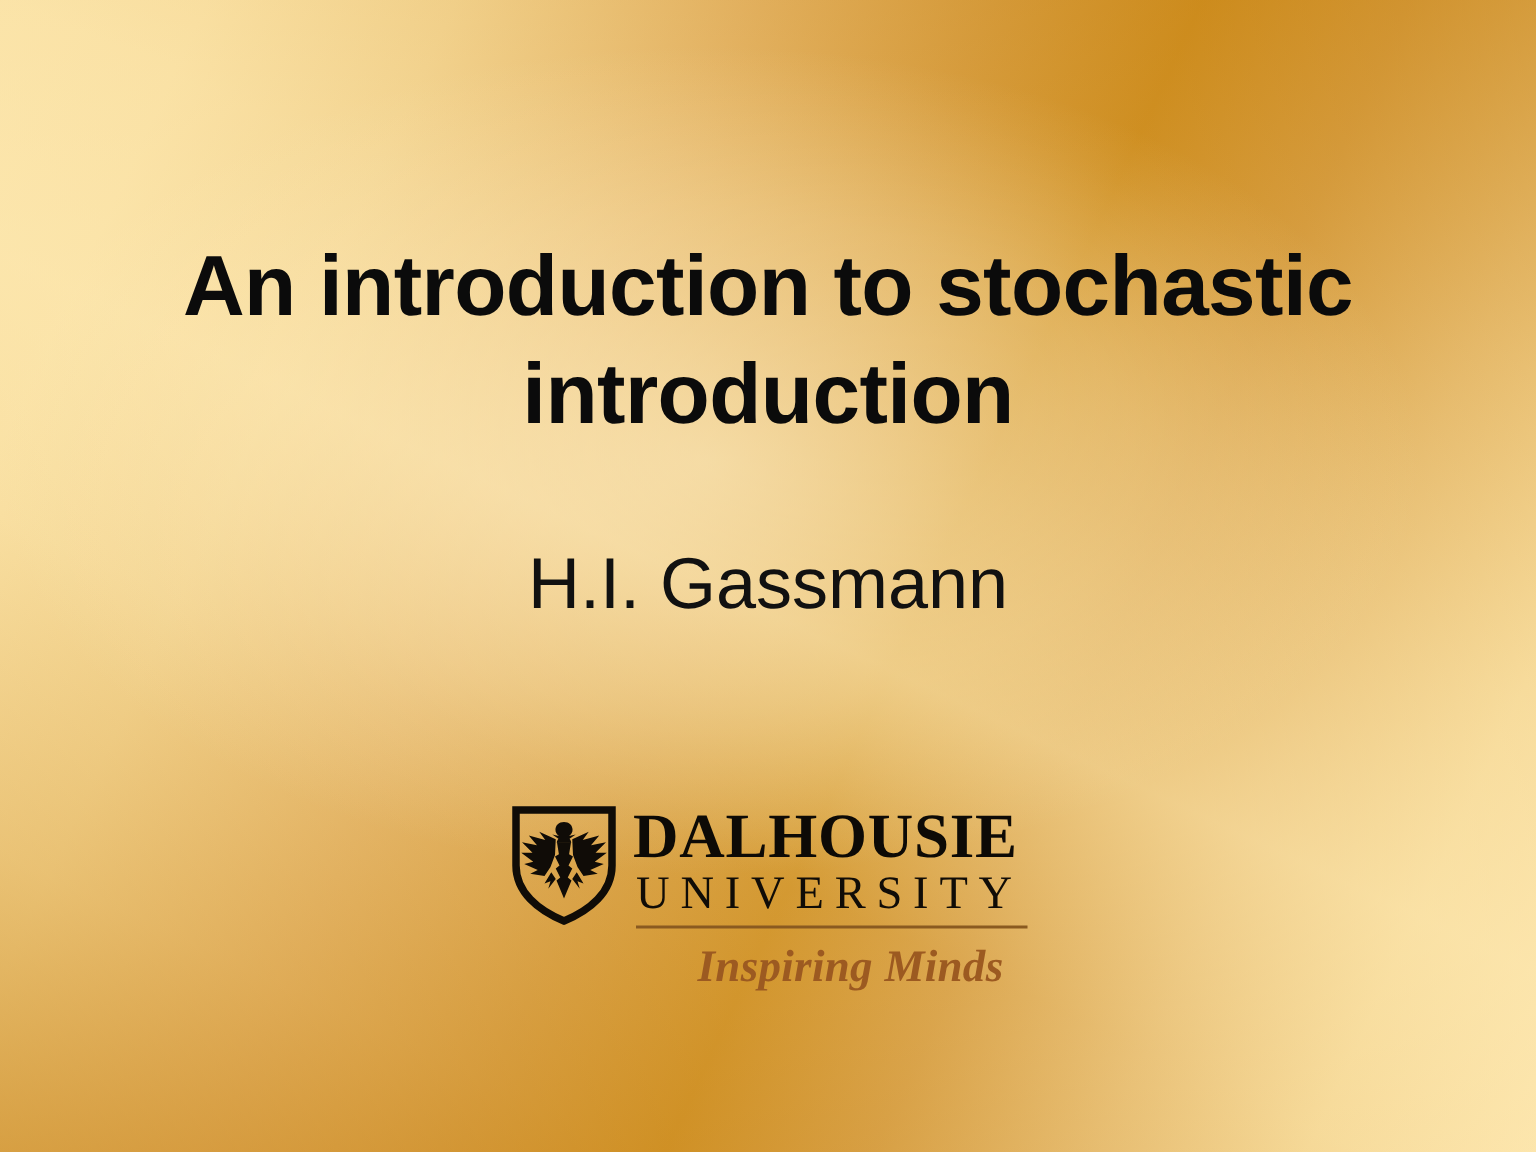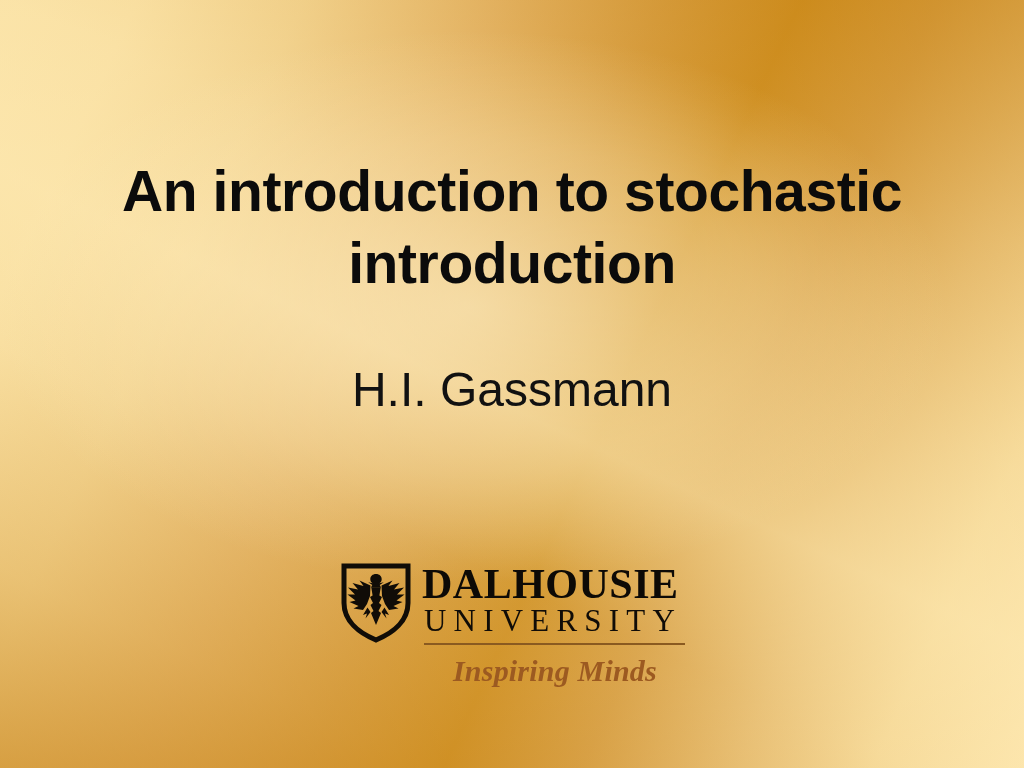--- a/index.html
+++ b/index.html
@@ -100,21 +100,21 @@
     font-size: 48px;
     line-height: 50px;
     color: #111111;
     letter-spacing: 0px;
   }
 
   
   #logo {
     position: absolute;
     left: 341px;
-    top: 563px;
+    top: 537px;
     width: 340px;
     height: 112px;
   }
   .logo-row {
     position: absolute;
     left: 0;
     top: 0;
     display: flex;
     align-items: flex-start;
   }
@@ -153,20 +153,21 @@
     height: 2px;
     background: #8a5a20;
     margin-top: 5px;
     margin-left: 2px;
   }
   .tagline {
     position: absolute;
     left: 112px;
     top: 92px;
     width: 228px;
+    text-align: center;
     font-family: "Liberation Serif", serif;
     font-weight: bold;
     font-style: italic;
     font-size: 30px;
     line-height: 32px;
     color: #9c5a21;
     letter-spacing: 0.2px;
   }
 </style>
 </head>

